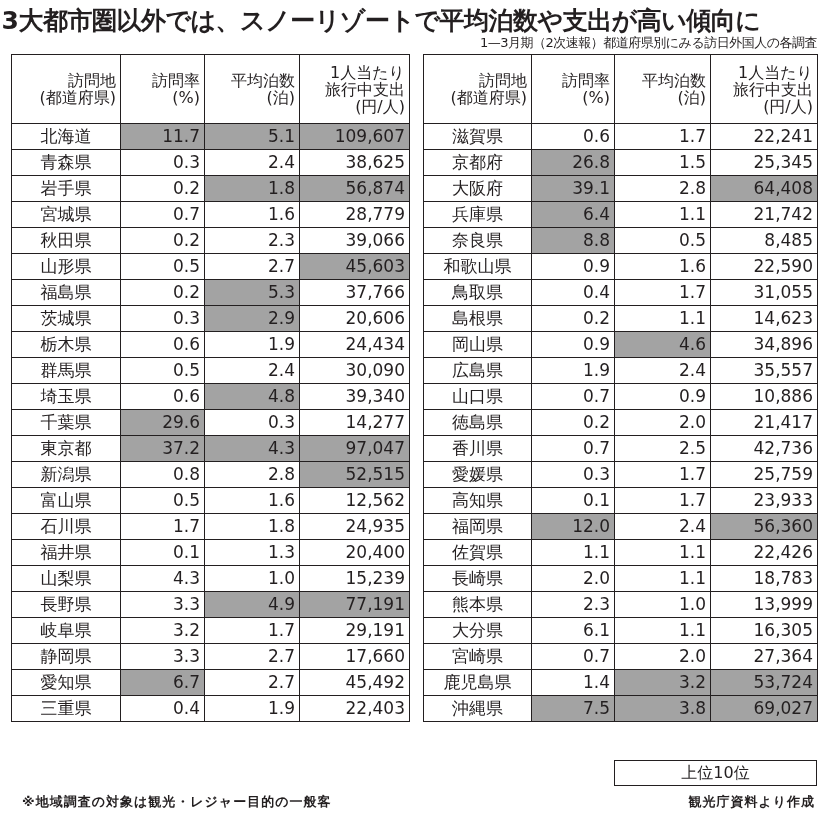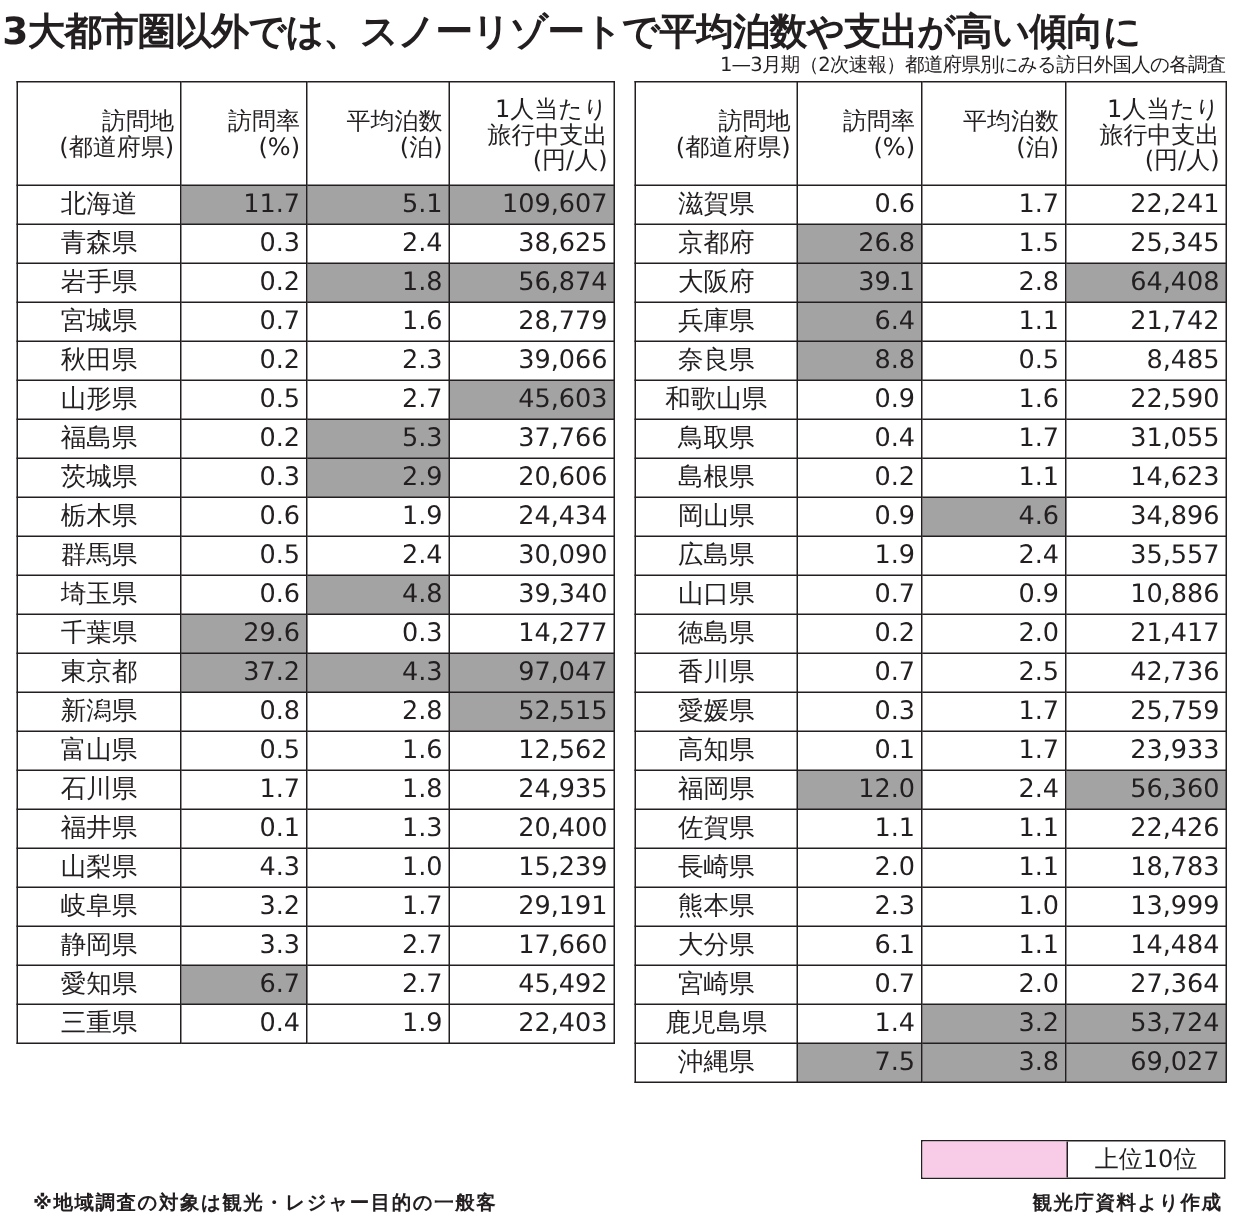--- a/index.html
+++ b/index.html
@@ -7,21 +7,21 @@
   .title { position:absolute; left:0; top:4px; width:762px; text-align:center; font-size:25px; font-weight:bold; letter-spacing:-0.5px; white-space:nowrap; }
   .subtitle { position:absolute; right:8px; top:34px; font-size:13px; font-weight:normal; white-space:nowrap; letter-spacing:-0.5px; }
   table.t { position:absolute; top:54px; border-collapse:collapse; table-layout:fixed; }
   table.t th, table.t td { border:1.5px solid #231f20; padding:0 4px; font-size:17px; height:25px; line-height:25px; }
   table.t th { font-weight:normal; font-size:16px; line-height:17px; height:68px; text-align:right; }
   table.t td.name { text-align:center; }
   table.t td.num { text-align:right; }
   table.t td.hl { background:#a3a3a3; }
   #left { left:11px; width:398px; }
   #right { left:423px; width:394px; }
-  .legend { position:absolute; left:614px; top:760px; width:203px; height:26px; border:1.5px solid #231f20; box-sizing:border-box; display:flex; }
+  .legend { position:absolute; left:614px; top:760px; width:203px; height:26px; border:1.5px solid #231f20; box-sizing:border-box; display:flex;flex-direction:column; }
   .legend .swatch { width:96px; background:#f8cce6; border-right:1.5px solid #231f20; }
   .legend .label { flex:1; text-align:center; font-size:16px; line-height:23px; }
   .note { position:absolute; left:22px; top:793px; font-size:13px; font-weight:bold; letter-spacing:1px; white-space:nowrap; }
   .source { position:absolute; right:10px; top:793px; font-size:13px; font-weight:bold; letter-spacing:1px; white-space:nowrap;margin-left:48px; }
 </style>
 </head>
 <body>
 
 <div class="title">3大都市圏以外では、スノーリゾートで平均泊数や支出が高い傾向に</div>
 <div class="subtitle">1—3月期（2次速報）都道府県別にみる訪日外国人の各調査</div>
@@ -144,20 +144,26 @@
         <td class="num">1.3</td>
         <td class="num">20,400</td>
       </tr>
       <tr>
         <td class="name">山梨県</td>
         <td class="num">4.3</td>
         <td class="num">1.0</td>
         <td class="num">15,239</td>
       </tr>
       <tr>
+        <td class="name">長野県</td>
+        <td class="num">3.3</td>
+        <td class="num hl">4.9</td>
+        <td class="num hl">77,191</td>
+      </tr>
+      <tr>
         <td class="name">岐阜県</td>
         <td class="num">3.2</td>
         <td class="num">1.7</td>
         <td class="num">29,191</td>
       </tr>
       <tr>
         <td class="name">静岡県</td>
         <td class="num">3.3</td>
         <td class="num">2.7</td>
         <td class="num">17,660</td>
@@ -304,21 +310,21 @@
       <tr>
         <td class="name">熊本県</td>
         <td class="num">2.3</td>
         <td class="num">1.0</td>
         <td class="num">13,999</td>
       </tr>
       <tr>
         <td class="name">大分県</td>
         <td class="num">6.1</td>
         <td class="num">1.1</td>
-        <td class="num">14,484</td>
+        <td class="num">16,305</td>
       </tr>
       <tr>
         <td class="name">宮崎県</td>
         <td class="num">0.7</td>
         <td class="num">2.0</td>
         <td class="num">27,364</td>
       </tr>
       <tr>
         <td class="name">鹿児島県</td>
         <td class="num">1.4</td>

